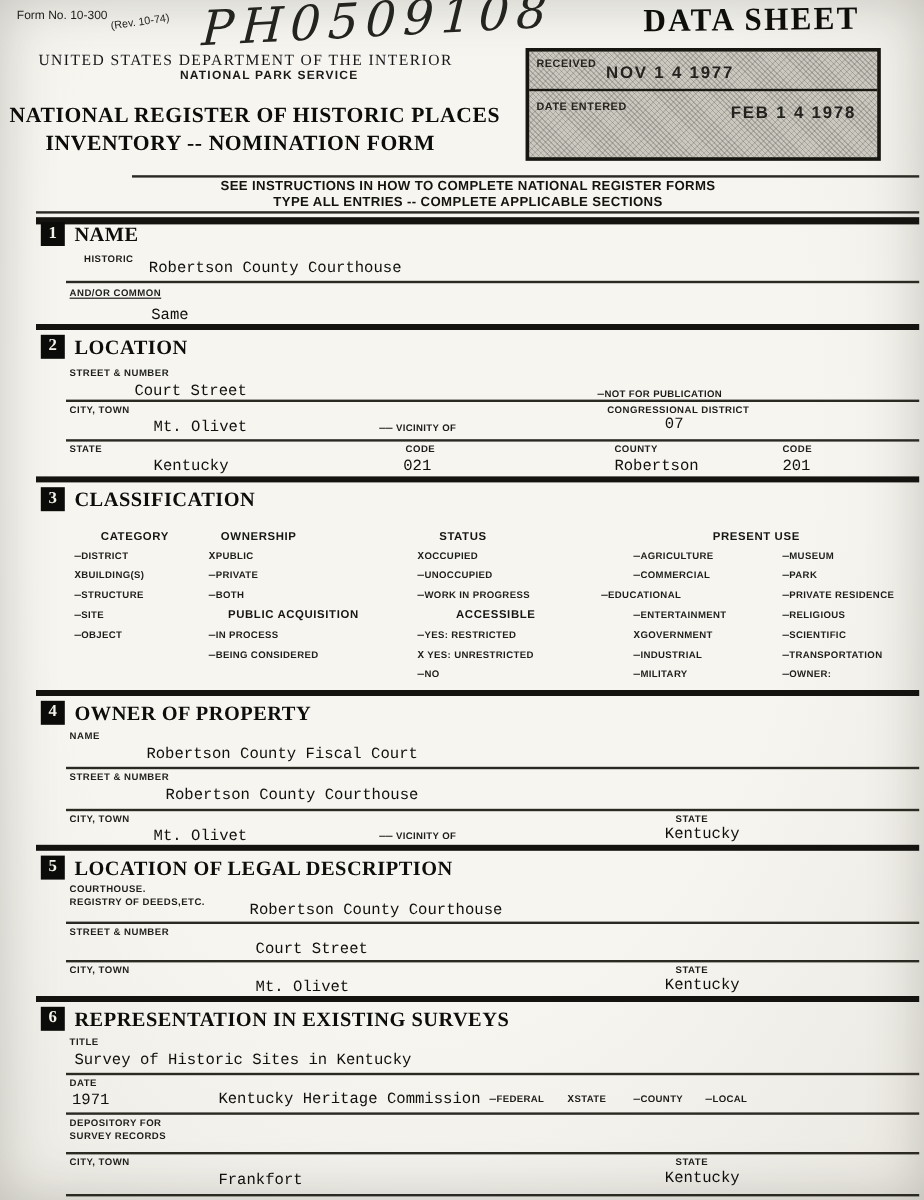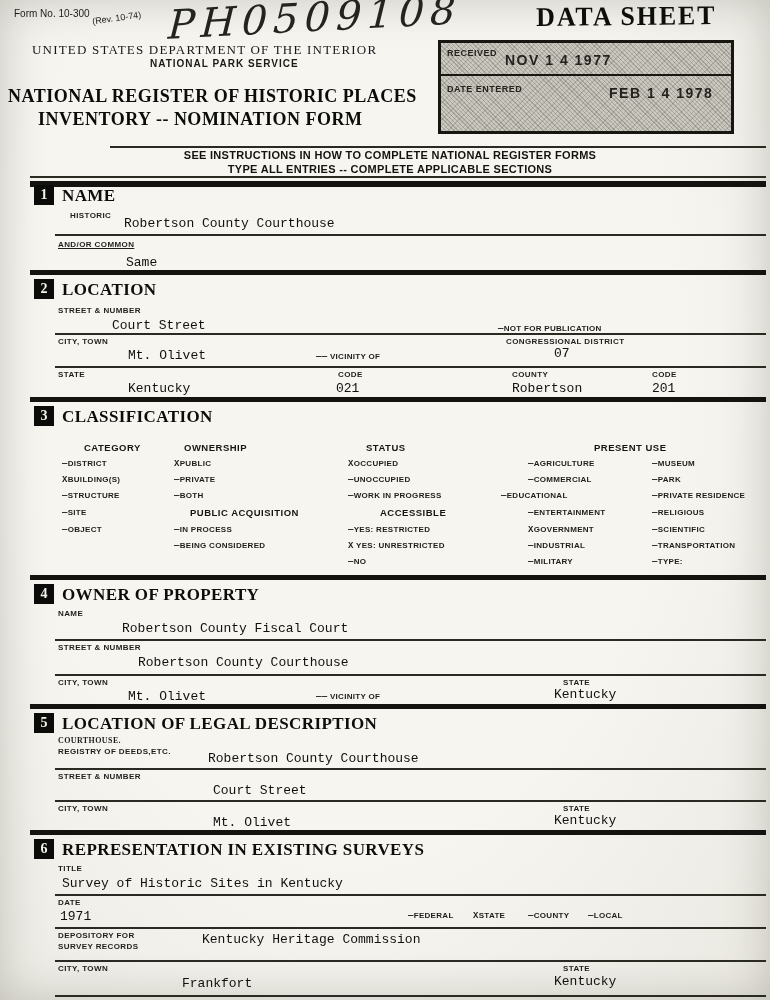--- a/index.html
+++ b/index.html
@@ -145,21 +145,21 @@
   <div class="opt" style="left:528px;top:526px;"><span class="mk">X</span><span>GOVERNMENT</span></div>
   <div class="opt" style="left:528px;top:542px;"><span class="mk">—</span><span>INDUSTRIAL</span></div>
   <div class="opt" style="left:528px;top:558px;"><span class="mk">—</span><span>MILITARY</span></div>
 
   <div class="opt" style="left:652px;top:460px;"><span class="mk">—</span><span>MUSEUM</span></div>
   <div class="opt" style="left:652px;top:476px;"><span class="mk">—</span><span>PARK</span></div>
   <div class="opt" style="left:652px;top:492px;"><span class="mk">—</span><span>PRIVATE RESIDENCE</span></div>
   <div class="opt" style="left:652px;top:509px;"><span class="mk">—</span><span>RELIGIOUS</span></div>
   <div class="opt" style="left:652px;top:526px;"><span class="mk">—</span><span>SCIENTIFIC</span></div>
   <div class="opt" style="left:652px;top:542px;"><span class="mk">—</span><span>TRANSPORTATION</span></div>
-  <div class="opt" style="left:652px;top:558px;"><span class="mk">—</span><span>TYPE:</span></div>
+  <div class="opt" style="left:652px;top:558px;"><span class="mk">—</span><span>OWNER:</span></div>
 
   <div class="bar" style="top:575px;"></div>
 
   <div class="sh" style="left:34px;top:584px;">
     <span class="sn">4</span>
     <span class="st">OWNER OF PROPERTY</span>
   </div>
   <div class="L" style="left:58px;top:610px;">NAME</div>
   <div class="V" style="left:122px;top:622px;">Robertson County Fiscal Court</div>
   <div class="ln" style="left:55px;top:639px;width:711px;"></div>
@@ -170,21 +170,21 @@
   <div class="L" style="left:563px;top:679px;">STATE</div>
   <div class="V" style="left:128px;top:690px;">Mt. Olivet</div>
   <div class="opt" style="left:316px;top:693px;"><span class="mk">——</span> <span>VICINITY OF</span></div>
   <div class="V" style="left:554px;top:688px;">Kentucky</div>
   <div class="bar" style="top:704px;"></div>
 
   <div class="sh" style="left:34px;top:713px;">
     <span class="sn">5</span>
     <span class="st">LOCATION OF LEGAL DESCRIPTION</span>
   </div>
-  <div class="L" style="left:58px;top:737px;font-family:Liberation Serif, serif;">COURTHOUSE.</div>
+  <div class="L" style="left:58px;top:737px;">COURTHOUSE.</div>
   <div class="L" style="left:58px;top:748px;">REGISTRY OF DEEDS,ETC.</div>
   <div class="V" style="left:208px;top:752px;">Robertson County Courthouse</div>
   <div class="ln" style="left:55px;top:768px;width:711px;"></div>
   <div class="L" style="left:58px;top:773px;">STREET &amp; NUMBER</div>
   <div class="V" style="left:213px;top:784px;">Court Street</div>
   <div class="ln" style="left:55px;top:800px;width:711px;"></div>
   <div class="L" style="left:58px;top:805px;">CITY, TOWN</div>
   <div class="L" style="left:563px;top:805px;">STATE</div>
   <div class="V" style="left:213px;top:816px;">Mt. Olivet</div>
   <div class="V" style="left:554px;top:814px;">Kentucky</div>
@@ -199,21 +199,21 @@
   <div class="ln" style="left:55px;top:894px;width:711px;"></div>
   <div class="L" style="left:58px;top:899px;">DATE</div>
   <div class="V" style="left:60px;top:910px;">1971</div>
   <div class="opt" style="left:408px;top:912px;"><span class="mk">—</span><span>FEDERAL</span></div>
   <div class="opt" style="left:473px;top:912px;"><span class="mk">X</span><span>STATE</span></div>
   <div class="opt" style="left:528px;top:912px;"><span class="mk">—</span><span>COUNTY</span></div>
   <div class="opt" style="left:588px;top:912px;"><span class="mk">—</span><span>LOCAL</span></div>
   <div class="ln" style="left:55px;top:927px;width:711px;"></div>
   <div class="L" style="left:58px;top:932px;">DEPOSITORY FOR</div>
   <div class="L" style="left:58px;top:943px;">SURVEY RECORDS</div>
-  <div class="V" style="left:182px;top:933px;margin-left:20px;">Kentucky Heritage Commission</div>
+  <div class="V" style="left:182px;top:909px;">Kentucky Heritage Commission</div>
   <div class="ln" style="left:55px;top:960px;width:711px;"></div>
   <div class="L" style="left:58px;top:965px;">CITY, TOWN</div>
   <div class="L" style="left:563px;top:965px;">STATE</div>
   <div class="V" style="left:182px;top:977px;">Frankfort</div>
   <div class="V" style="left:554px;top:975px;">Kentucky</div>
   <div class="ln" style="left:55px;top:995px;width:711px;"></div>
 
 </div>
 
 </body></html>

